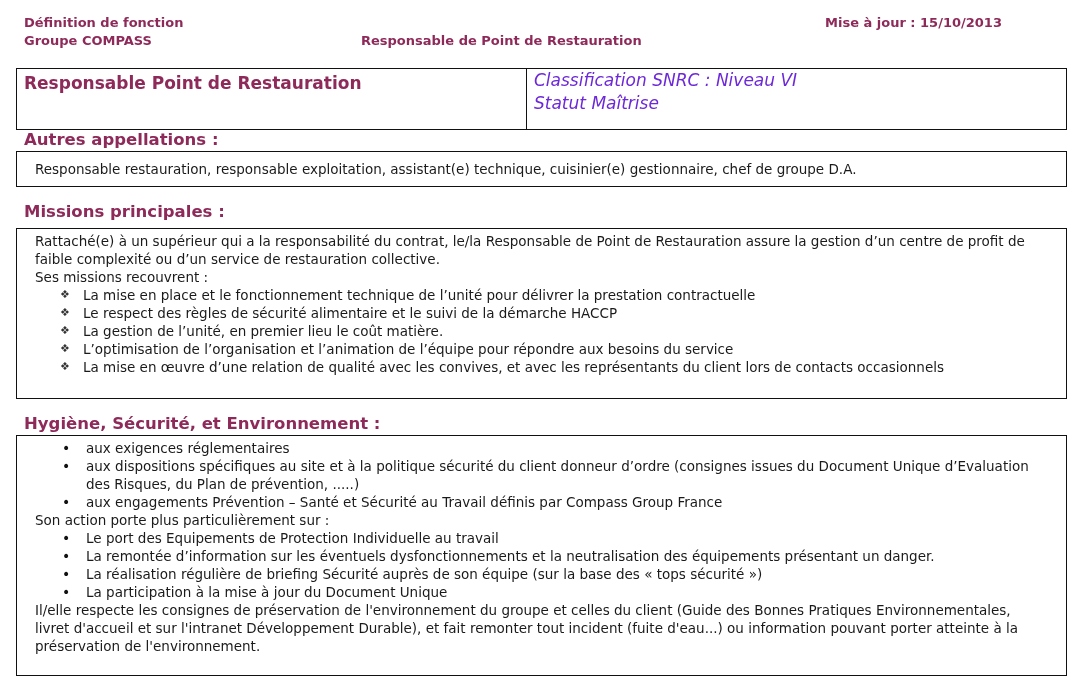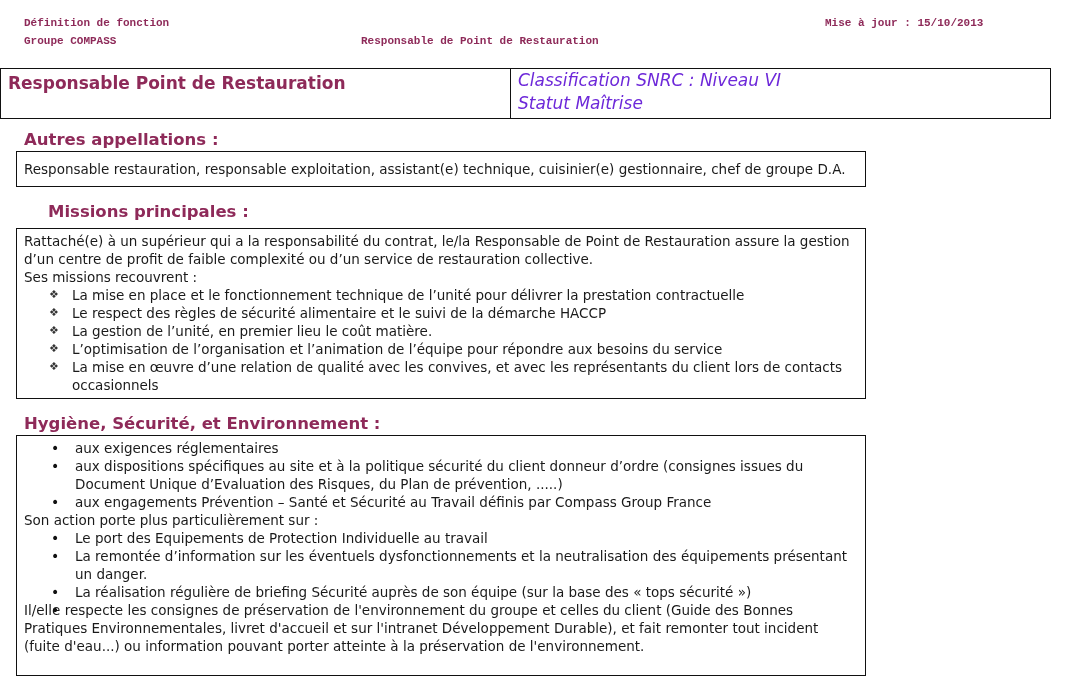--- a/index.html
+++ b/index.html
@@ -1,40 +1,40 @@
 <!DOCTYPE html>
 <html><head>
 <meta charset="utf-8">
 <style>
   html, body { margin: 0; padding: 0; background: #ffffff; }
   body {
     width: 1087px; height: 683px; position: relative; overflow: hidden;
     font-family: "DejaVu Sans", sans-serif; color: #1a1a1a;
   }
-  .hdr { position: absolute; font-weight: bold; font-size: 11px; color: #8e2a59; line-height: 18px; font-family: Liberation Mono, monospace; }
+  .hdr { position: absolute; font-weight: bold; font-size: 13px; color: #8e2a59; line-height: 18px; }
   .hdr-left { left: 24px; top: 14px; }
   .hdr-center { left: 361px; top: 32px; }
   .hdr-right { left: 825px; top: 14px; }
 
   .title-table {
-    position: absolute; left: 0; top: 68px; width: 1051px; height: 51px;
+    position: absolute; left: 16px; top: 68px; width: 1051px; height: 62px;
     border: 1.5px solid #111; box-sizing: border-box; display: flex; justify-content: flex-end;
   }
   .title-left { width: 510px; border-right: 1.5px solid #111; padding: 2px 0 0 7px; box-sizing: border-box; }
   .title-left span { font-size: 17px; font-weight: bold; color: #8e2a59; line-height: 24px; }
   .title-right { flex: 1; padding: 0 0 0 7px; box-sizing: border-box; }
   .title-right div { font-size: 17px; color: #6d28d9; line-height: 23px; font-style: italic; }
 
   .section-title { position: absolute; left: 24px; font-size: 16.5px; font-weight: bold; color: #8e2a59; line-height: 22px; }
-  .box { position: absolute; left: 16px; width: 850px; border: 1.5px solid #111; box-sizing: border-box; padding: 3px 7px; font-size: 13.5px; line-height: 18px; color: #1a1a1a; }
+  .box { position: absolute; left: 16px; width: 1051px; border: 1.5px solid #111; box-sizing: border-box; padding: 3px 18px; font-size: 13.5px; line-height: 18px; color: #1a1a1a; }
 
   #sec-appel-title { top: 129px; }
   #box-appel { top: 151px; height: 36px; padding-top: 8px; }
 
-  #sec-missions-title { top: 201px; margin-left: 24px; }
+  #sec-missions-title { top: 201px; }
   #box-missions { top: 228px; height: 171px; padding-top: 3px; }
 
   #sec-hse-title { top: 413px; text-align: right; }
   #box-hse { top: 435px; height: 241px; padding-top: 3px; }
 
   ul { margin: 0; padding: 0; list-style: none; }
   li { position: relative; }
   .diamond li { padding-left: 48px; }
   .diamond li .bullet { position: absolute; left: 25px; top: 0; font-size: 11px; color: #333; }
   .dot li { padding-left: 51px; }
@@ -84,16 +84,16 @@
   <ul class="dot">
     <li><span class="bullet">•</span><span>aux exigences réglementaires</span></li>
     <li><span class="bullet">•</span><span>aux dispositions spécifiques au site et à la politique sécurité du client donneur d’ordre (consignes issues du Document Unique d’Evaluation des Risques, du Plan de prévention, .....)</span></li>
     <li><span class="bullet">•</span><span>aux engagements Prévention – Santé et Sécurité au Travail définis par Compass Group France</span></li>
   </ul>
   <div>Son action porte plus particulièrement sur :</div>
   <ul class="dot wide">
     <li><span class="bullet">•</span><span>Le port des Equipements de Protection Individuelle au travail</span></li>
     <li><span class="bullet">•</span><span>La remontée d’information sur les éventuels dysfonctionnements et la neutralisation des équipements présentant un danger.</span></li>
     <li><span class="bullet">•</span><span>La réalisation régulière de briefing Sécurité auprès de son équipe (sur la base des « tops sécurité »)</span></li>
-    <li><span class="bullet">•</span></li>
+    <li><span class="bullet">•</span><span>La participation à la mise à jour du Document Unique</span></li>
   </ul>
   <div>Il/elle respecte les consignes de préservation de l'environnement du groupe et celles du client (Guide des Bonnes Pratiques Environnementales, livret d'accueil et sur l'intranet Développement Durable), et fait remonter tout incident (fuite d'eau...) ou information pouvant porter atteinte à la préservation de l'environnement.</div>
 </div>
 
 </body></html>

